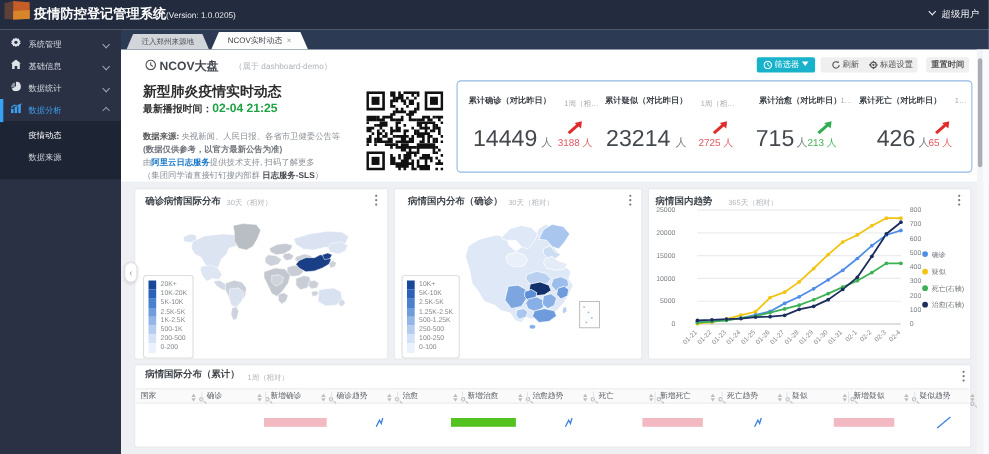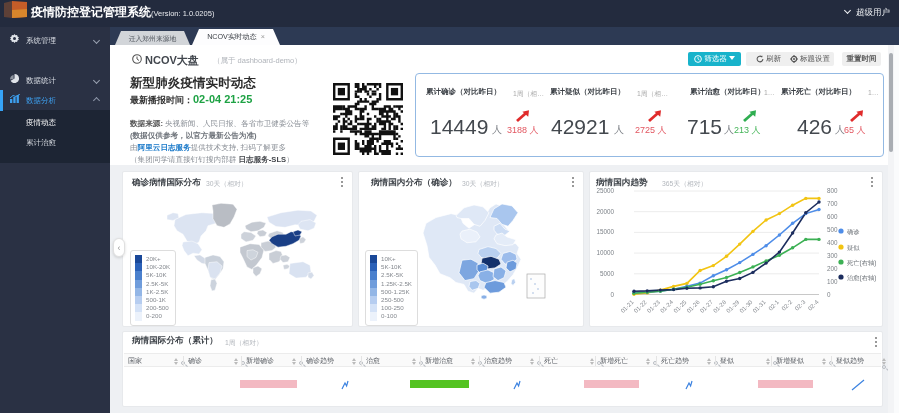--- a/index.html
+++ b/index.html
@@ -95,20 +95,27 @@
   <div class="abs title">疫情防控登记管理系统<span class="ver">(Version: 1.0.0205)</span></div>
   <div class="abs user"><span class="chev" style="margin-right:6px"></span>超级用户</div>
 </div>
 <div class="abs" id="side">
   <div class="mitem" style="top:3.5px">
     <svg class="mi" width="9" height="9" viewBox="0 0 9 9">
         <path d="M4.5 0l1 1.3 1.6-.4.4 1.6L9 3.5 7.9 4.5 9 5.5l-1.5 1 -.4 1.6-1.6-.4-1 1.3-1-1.3-1.6.4-.4-1.6L0 5.5l1.1-1L0 3.5l1.5-1 .4-1.6 1.6.4z" fill="#dfe3e9"></path>
         <circle cx="4.5" cy="4.5" r="1.5" fill="#2a3144"></circle>
       </svg>
     <span class="mt">系统管理</span>
+      <span class="mc chev"></span>
+  </div>
+  <div class="mitem" style="top:23.5px">
+    <svg class="mi" width="9" height="9" viewBox="0 0 9 9">
+        <path d="M4.5 0L9 3.8h-1v5H5.7V6H3.3v2.8H1v-5H0z" fill="#dfe3e9"></path>
+      </svg>
+    <span class="mt">基础信息</span>
       <span class="mc chev"></span>
   </div>
   <div class="mitem" style="top:63.5px;color:#3da0f0">
     <svg class="mi" width="10" height="9" viewBox="0 0 10 9">
         <rect x="0" y="5" width="2.3" height="4" fill="#3da0f0"></rect>
         <rect x="3.3" y="3" width="2.3" height="6" fill="#3da0f0"></rect>
         <rect x="6.6" y="1" width="2.3" height="8" fill="#3da0f0"></rect>
         <path d="M0 4l3-2.5 3 1L10 0" stroke="#3da0f0" stroke-width="1" fill="none"></path>
       </svg>
     <span class="mt">数据分析</span>
@@ -118,21 +125,21 @@
     <svg class="mi" width="9" height="9" viewBox="0 0 9 9">
         <path d="M4.5 4.5L4.5 0A4.5 4.5 0 1 1 0.6 6.7z" fill="#dfe3e9"></path>
         <path d="M3.6 0.9A4.5 4.5 0 0 0 0.1 5.6l3.5-0.5z" fill="#dfe3e9" opacity="0.55"></path>
       </svg>
     <span class="mt">数据统计</span>
       <span class="mc chev"></span>
   </div>
 </div>
 <div class="abs" id="submenu">
   <span class="smitem" style="top:7.5px;color:#fff">疫情动态</span>
-  <span class="smitem" style="top:27.5px">累计治愈</span>
+  <span class="smitem" style="top:27.5px">数据来源</span>
 </div>
 <div class="abs" id="hlbar"></div>
 <div class="abs" id="tabs">
   <div class="tab" style="left:5px;width:75px;">
     <svg class="shape" viewBox="0 0 75 14" preserveAspectRatio="none">
         <path d="M6 0h63l6 14H0z" fill="#d2d5d9"></path>
       </svg>
     <span class="lbl" style="line-height:15px;">迁入郑州来源地</span>
   </div>
   <div class="tab" style="left:82px;top:2px;width:88px;height:16px;color:#3c4046;">
@@ -182,21 +189,21 @@
     <span class="sweek" style="left:97px;">1周（相…</span>
   <span class="snum" style="left:14px;">14449</span>
     <span class="sren" style="left:76px;">人</span>
   <svg class="abs" style="left:99px;top:36px" width="15" height="13" viewBox="0 0 15 13">
       <path d="M2 11L10.5 3.5" stroke="#e02b2b" stroke-width="2.8"></path>
       <path d="M14 0.2L13.2 6.8L7.4 1.8z" fill="#e02b2b"></path>
     </svg>
     <span class="sdelta red" style="left:91px;">3188 人</span>
   <span class="slabel" style="left:134px;">累计疑似（对比昨日）</span>
     <span class="sweek" style="left:221px;">1周（相…</span>
-  <span class="snum" style="left:135px;">42921</span>
+  <span class="snum" style="left:135px;">23214</span>
     <span class="sren" style="left:198px;">人</span>
   <svg class="abs" style="left:231px;top:36px" width="15" height="13" viewBox="0 0 15 13">
       <path d="M2 11L10.5 3.5" stroke="#e02b2b" stroke-width="2.8"></path>
       <path d="M14 0.2L13.2 6.8L7.4 1.8z" fill="#e02b2b"></path>
     </svg>
     <span class="sdelta red" style="left:219px;">2725 人</span>
   <span class="slabel" style="left:261px;margin-left:13px;">累计治愈（对比昨日）</span>
     <span class="sweek" style="left:348px;">1…</span>
   <span class="snum" style="left:271px;">715</span>
     <span class="sren" style="left:308px;">人</span>

